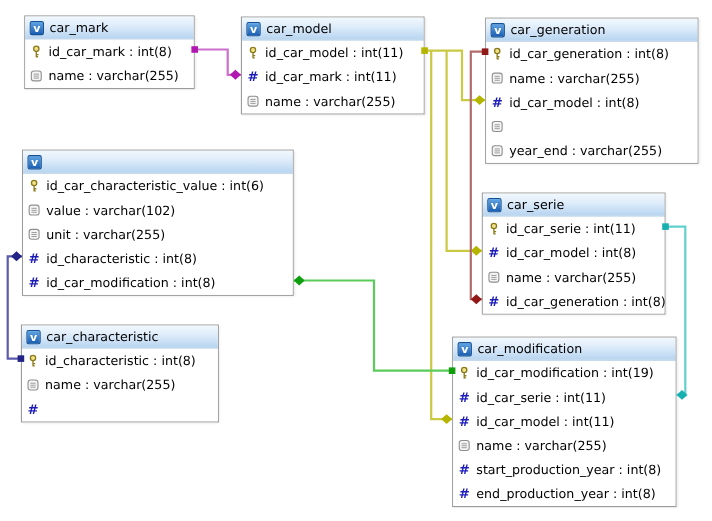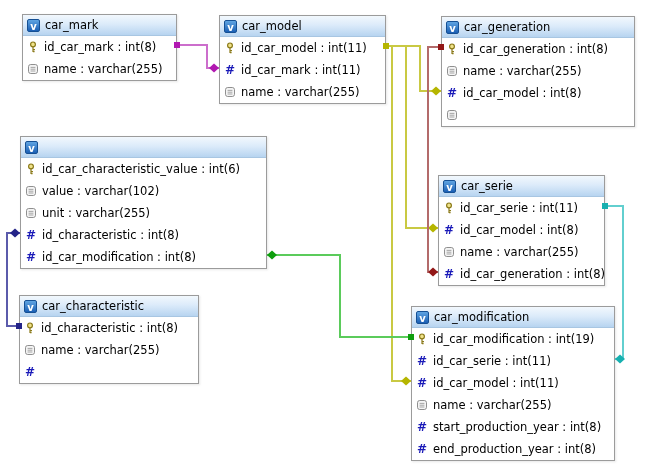--- a/index.html
+++ b/index.html
@@ -119,20 +119,29 @@
         <span>id_car_model : int(8)</span>
       </div>
       <div class="drow">
         <span class="ficon">
           <svg width="12" height="12" viewBox="0 0 12 12">
             <rect x="1.5" y="1.5" width="9" height="9" rx="2.2" fill="#f4f4f4" stroke="#8f8f8f"></rect>
             <path d="M3.6 4.4 H8.4 M3.6 6.2 H8.4 M3.6 8 H8.4" stroke="#9d9d9d" stroke-width="0.9"></path>
           </svg>
         </span>
       </div>
+      <div class="drow">
+        <span class="ficon">
+          <svg width="12" height="12" viewBox="0 0 12 12">
+            <rect x="1.5" y="1.5" width="9" height="9" rx="2.2" fill="#f4f4f4" stroke="#8f8f8f"></rect>
+            <path d="M3.6 4.4 H8.4 M3.6 6.2 H8.4 M3.6 8 H8.4" stroke="#9d9d9d" stroke-width="0.9"></path>
+          </svg>
+        </span>
+        <span>year_end : varchar(255)</span>
+      </div>
     </div>
     <div class="dtable" style="left: 20px; top: 136px; width: 247px;">
       <div class="dtable-header">
         <span class="vicon">v</span>
       </div>
       <div class="drow">
         <span class="ficon">
           <svg width="12" height="12" viewBox="0 0 12 12">
             <circle cx="6" cy="3.4" r="2.4" fill="#efe28a" stroke="#8b7a1a" stroke-width="1.2"></circle>
             <path d="M6 5.8 V11 M6 8.6 H8 M6 10.6 H7.6" stroke="#8b7a1a" stroke-width="1.2" fill="none"></path>

